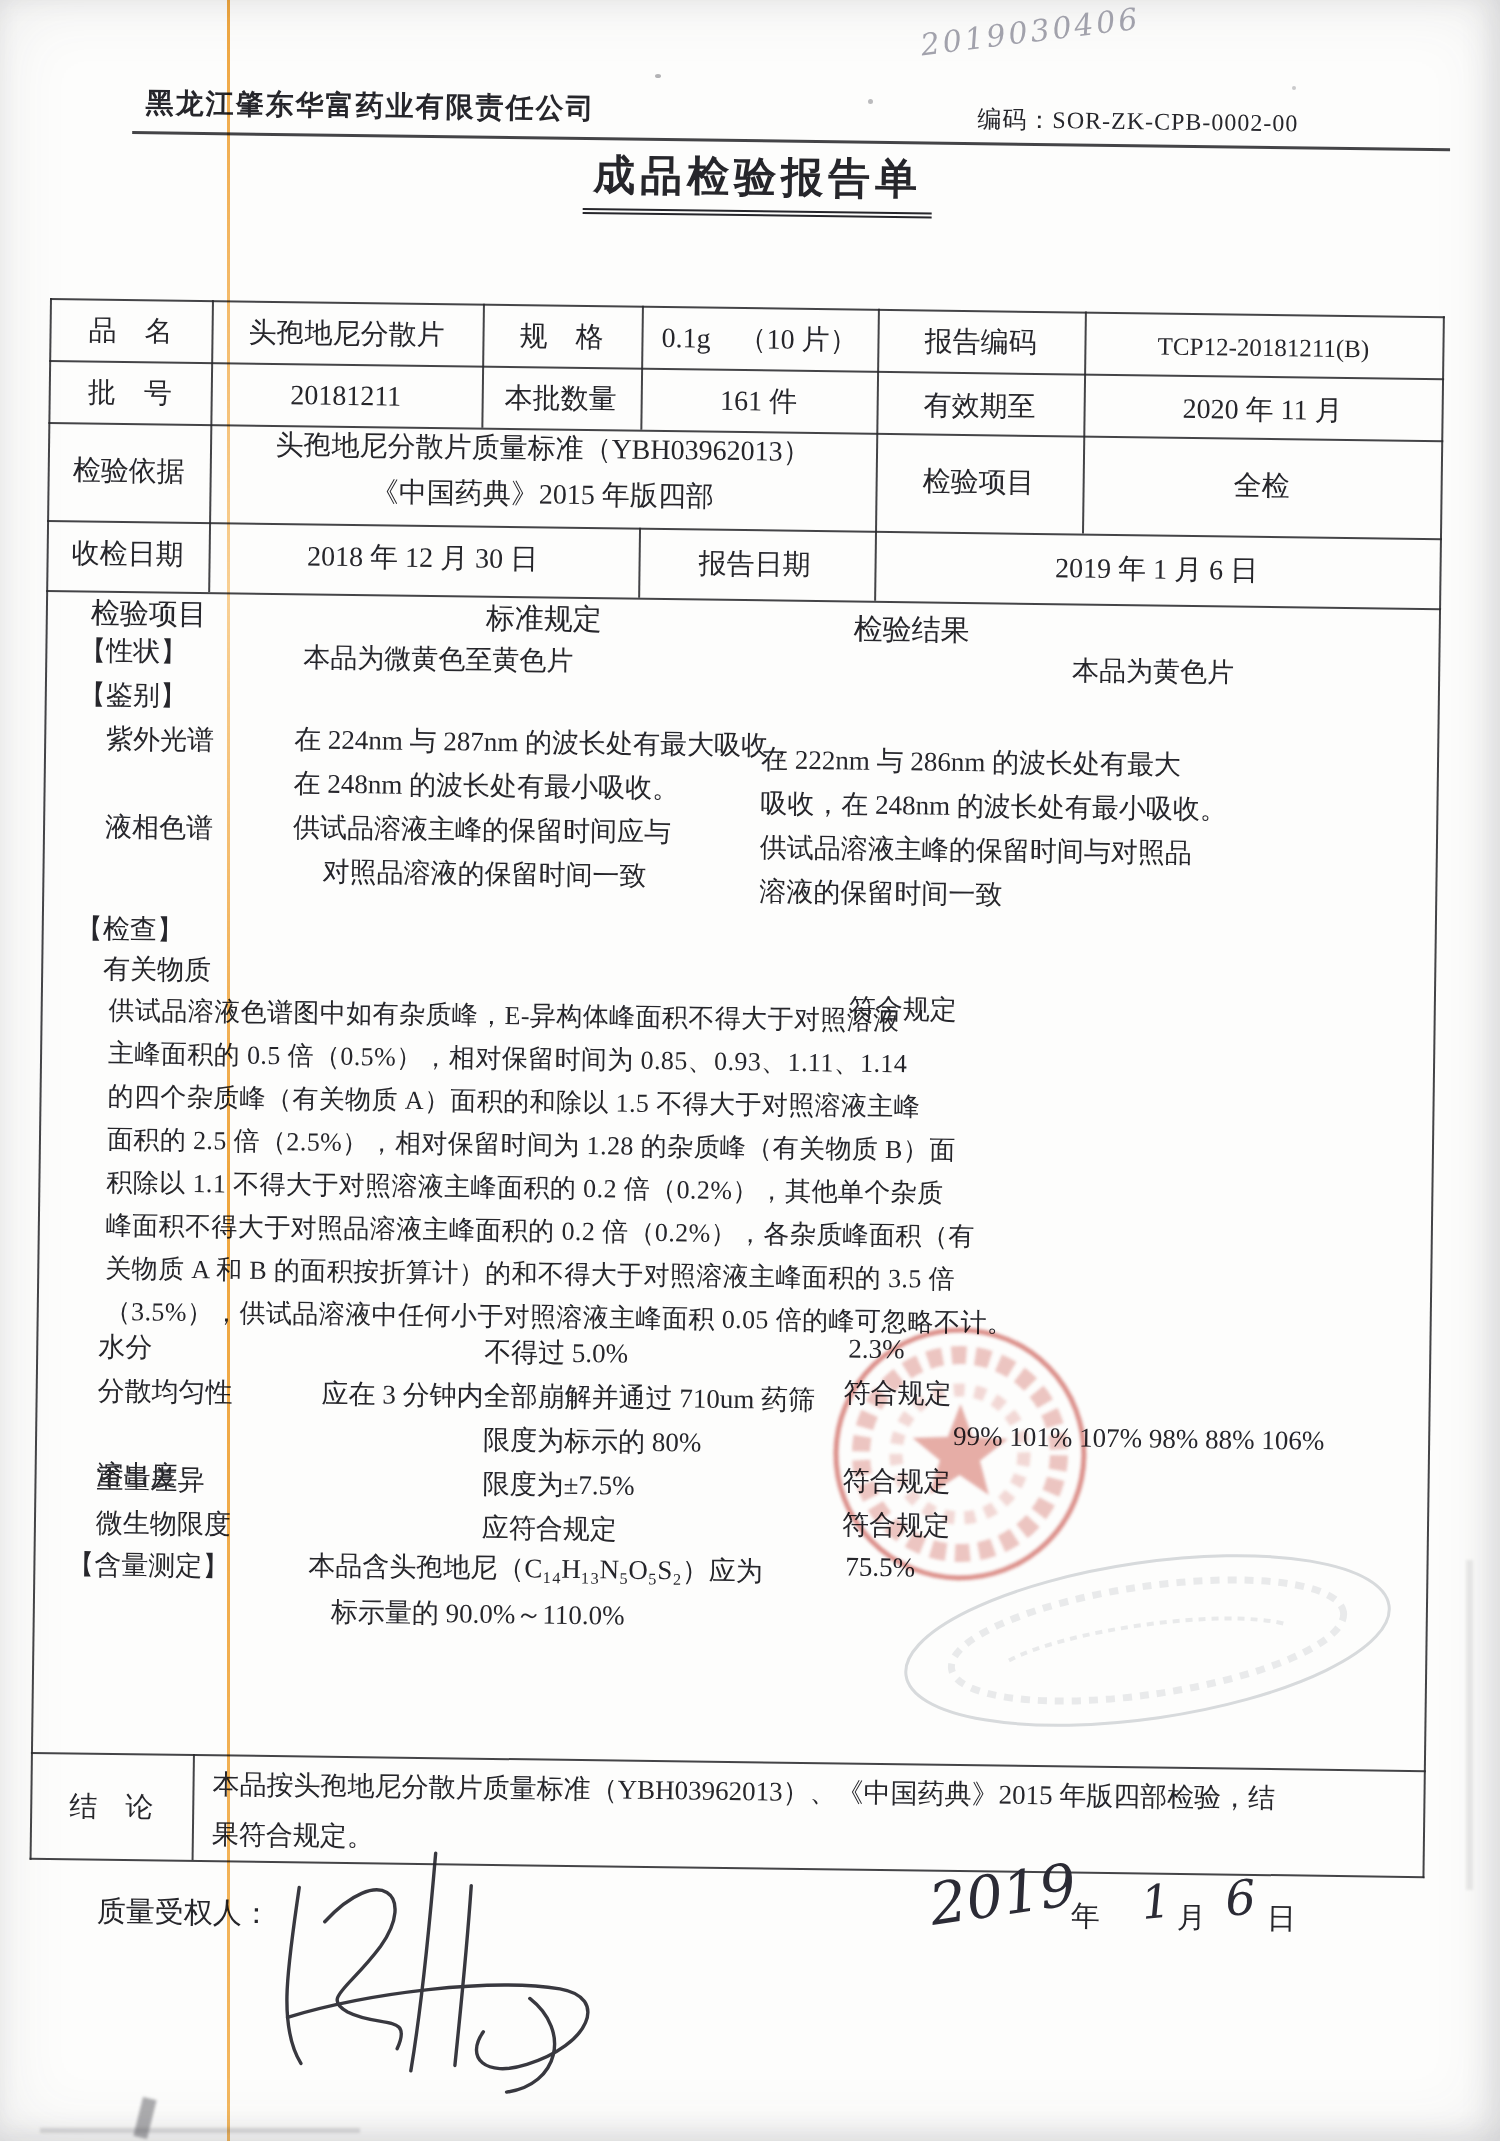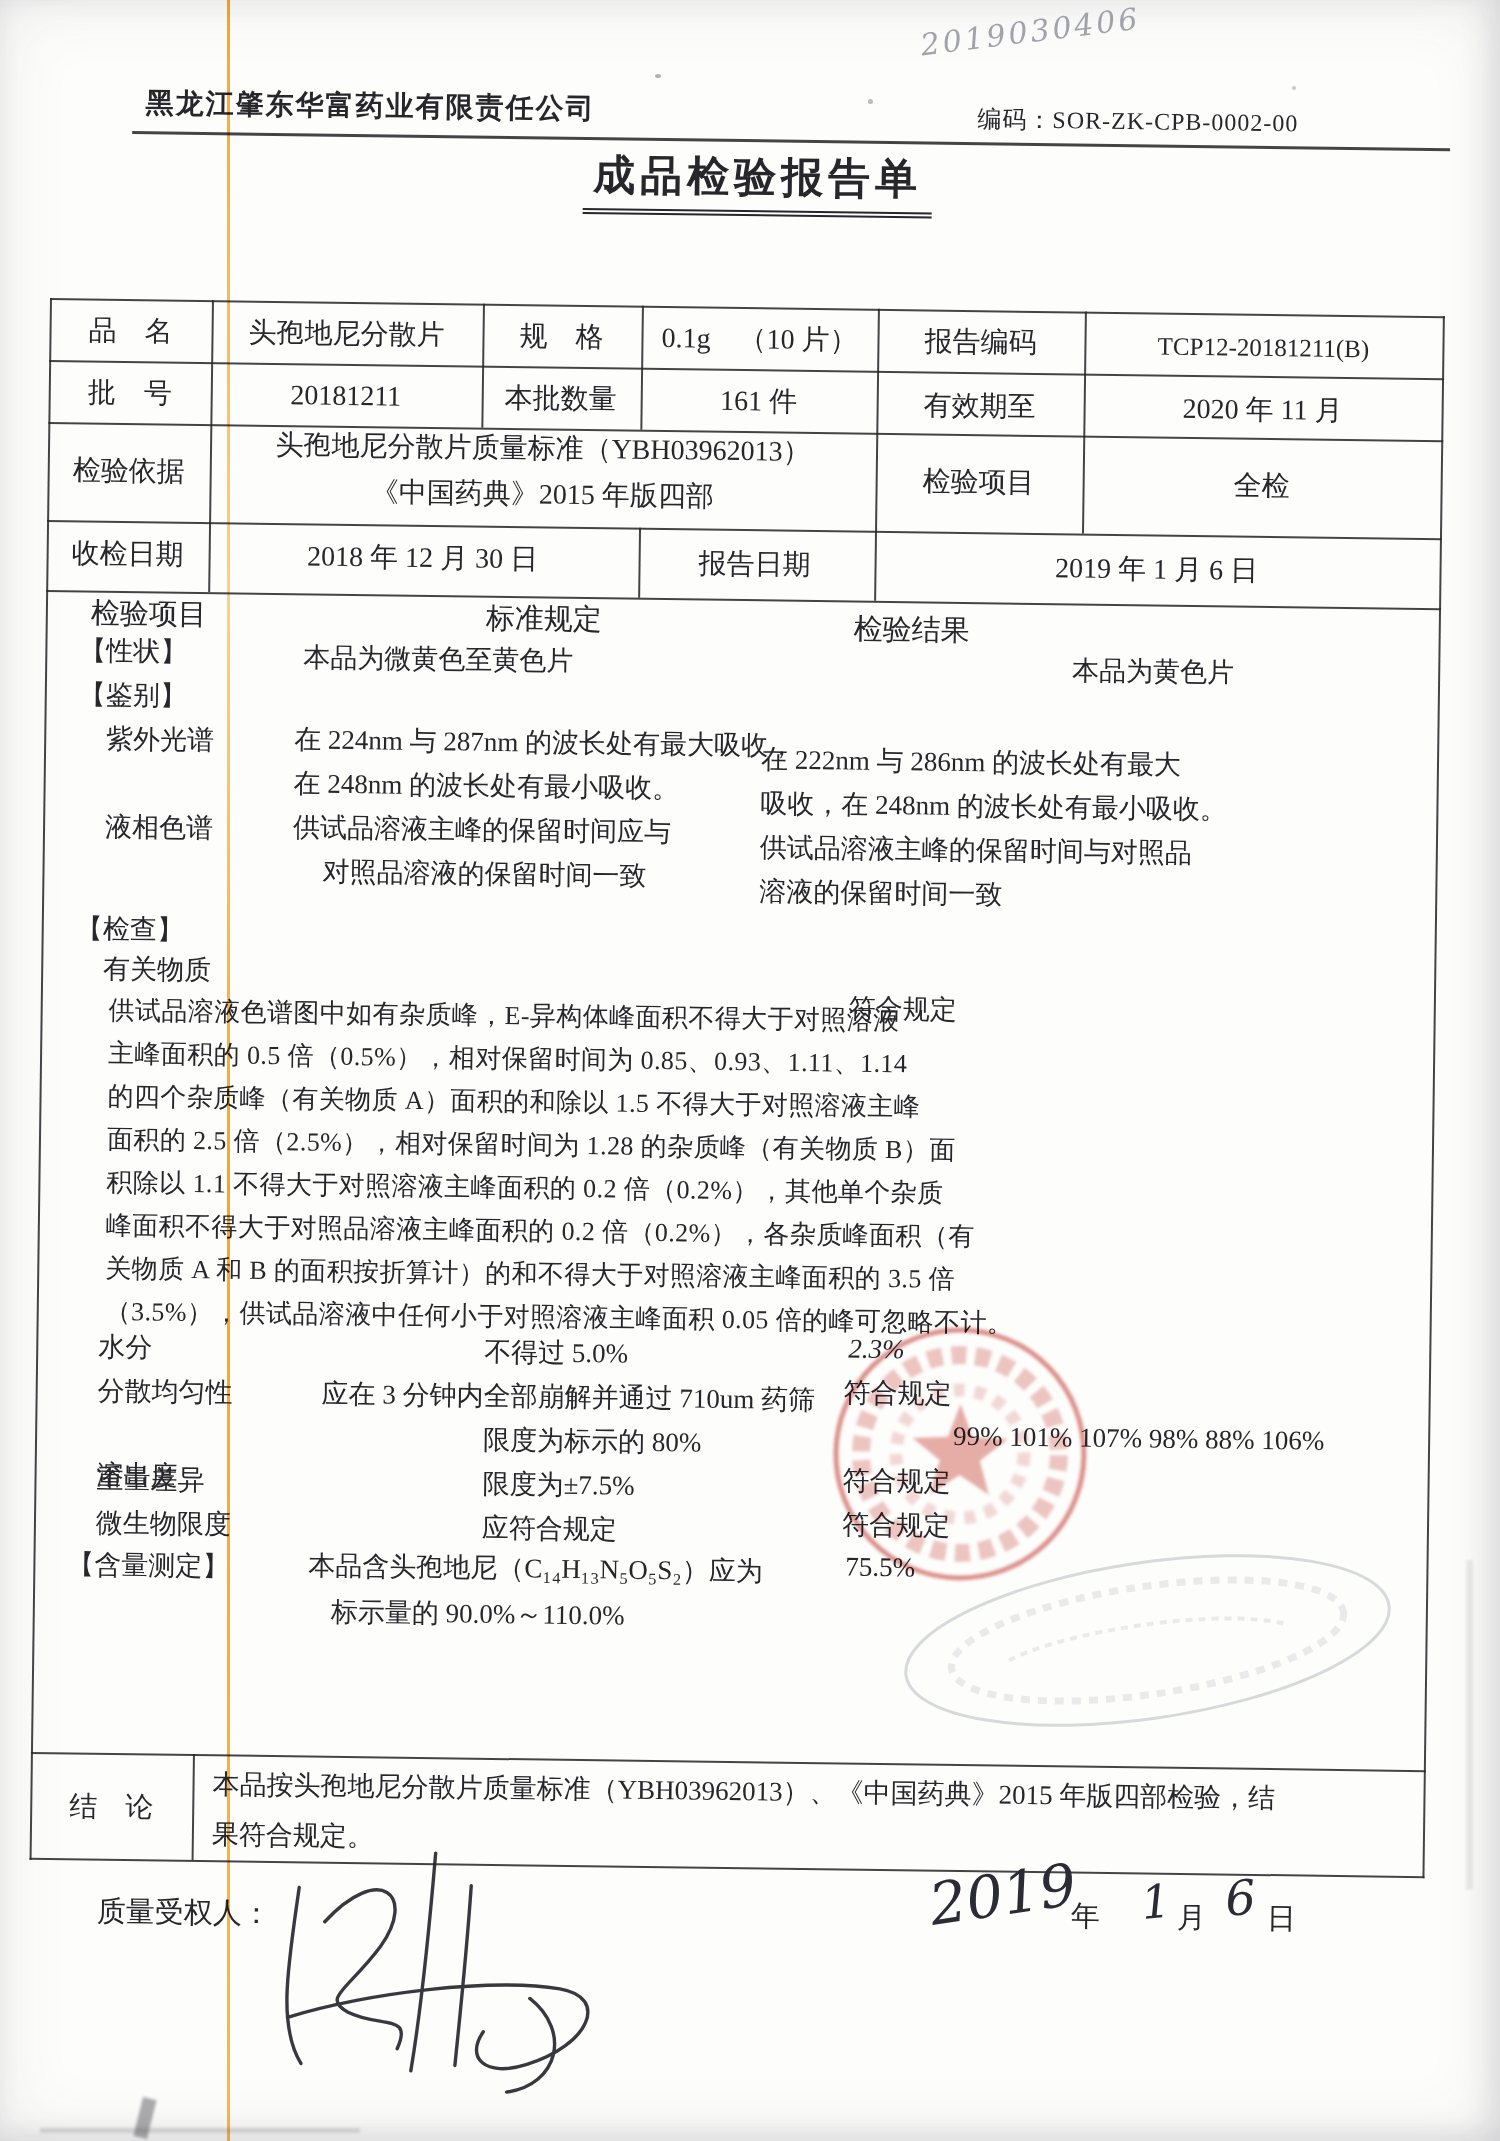--- a/index.html
+++ b/index.html
@@ -111,21 +111,21 @@
   <div class="t p" style="left:118px;top:1037px;">主峰面积的 0.5 倍（0.5%），相对保留时间为 0.85、0.93、1.11、1.14</div>
   <div class="t p" style="left:118px;top:1080px;">的四个杂质峰（有关物质 A）面积的和除以 1.5 不得大于对照溶液主峰</div>
   <div class="t p" style="left:118px;top:1123px;">面积的 2.5 倍（2.5%），相对保留时间为 1.28 的杂质峰（有关物质 B）面</div>
   <div class="t p" style="left:118px;top:1166px;">积除以 1.1 不得大于对照溶液主峰面积的 0.2 倍（0.2%），其他单个杂质</div>
   <div class="t p" style="left:118px;top:1209px;">峰面积不得大于对照品溶液主峰面积的 0.2 倍（0.2%），各杂质峰面积（有</div>
   <div class="t p" style="left:118px;top:1252px;">关物质 A 和 B 的面积按折算计）的和不得大于对照溶液主峰面积的 3.5 倍</div>
   <div class="t p" style="left:118px;top:1295px;">（3.5%），供试品溶液中任何小于对照溶液主峰面积 0.05 倍的峰可忽略不计。</div>
 
   <div class="t b" style="left:112px;top:1330px;">水分</div>
   <div class="t b" style="left:498px;top:1330px;">不得过 5.0%</div>
-  <div class="t b" style="left:862px;top:1322px;font-style:italic;">2.3%</div>
+  <div class="t b" style="left:862px;top:1322px;">2.3%</div>
 
   <div class="t b" style="left:112px;top:1374px;">分散均匀性</div>
   <div class="t b" style="left:336px;top:1374px;">应在 3 分钟内全部崩解并通过 710um 药筛</div>
   <div class="t b" style="left:858px;top:1366px;">符合规定</div>
 
   <div class="t b" style="left:112px;top:1418px;margin-top:40px;">溶出度</div>
   <div class="t b" style="left:498px;top:1418px;">限度为标示的 80%</div>
   <div class="t b" style="left:968px;top:1408px;">99% 101% 107% 98% 88% 106%</div>
 
   <div class="t b" style="left:112px;top:1462px;">重量差异</div>

